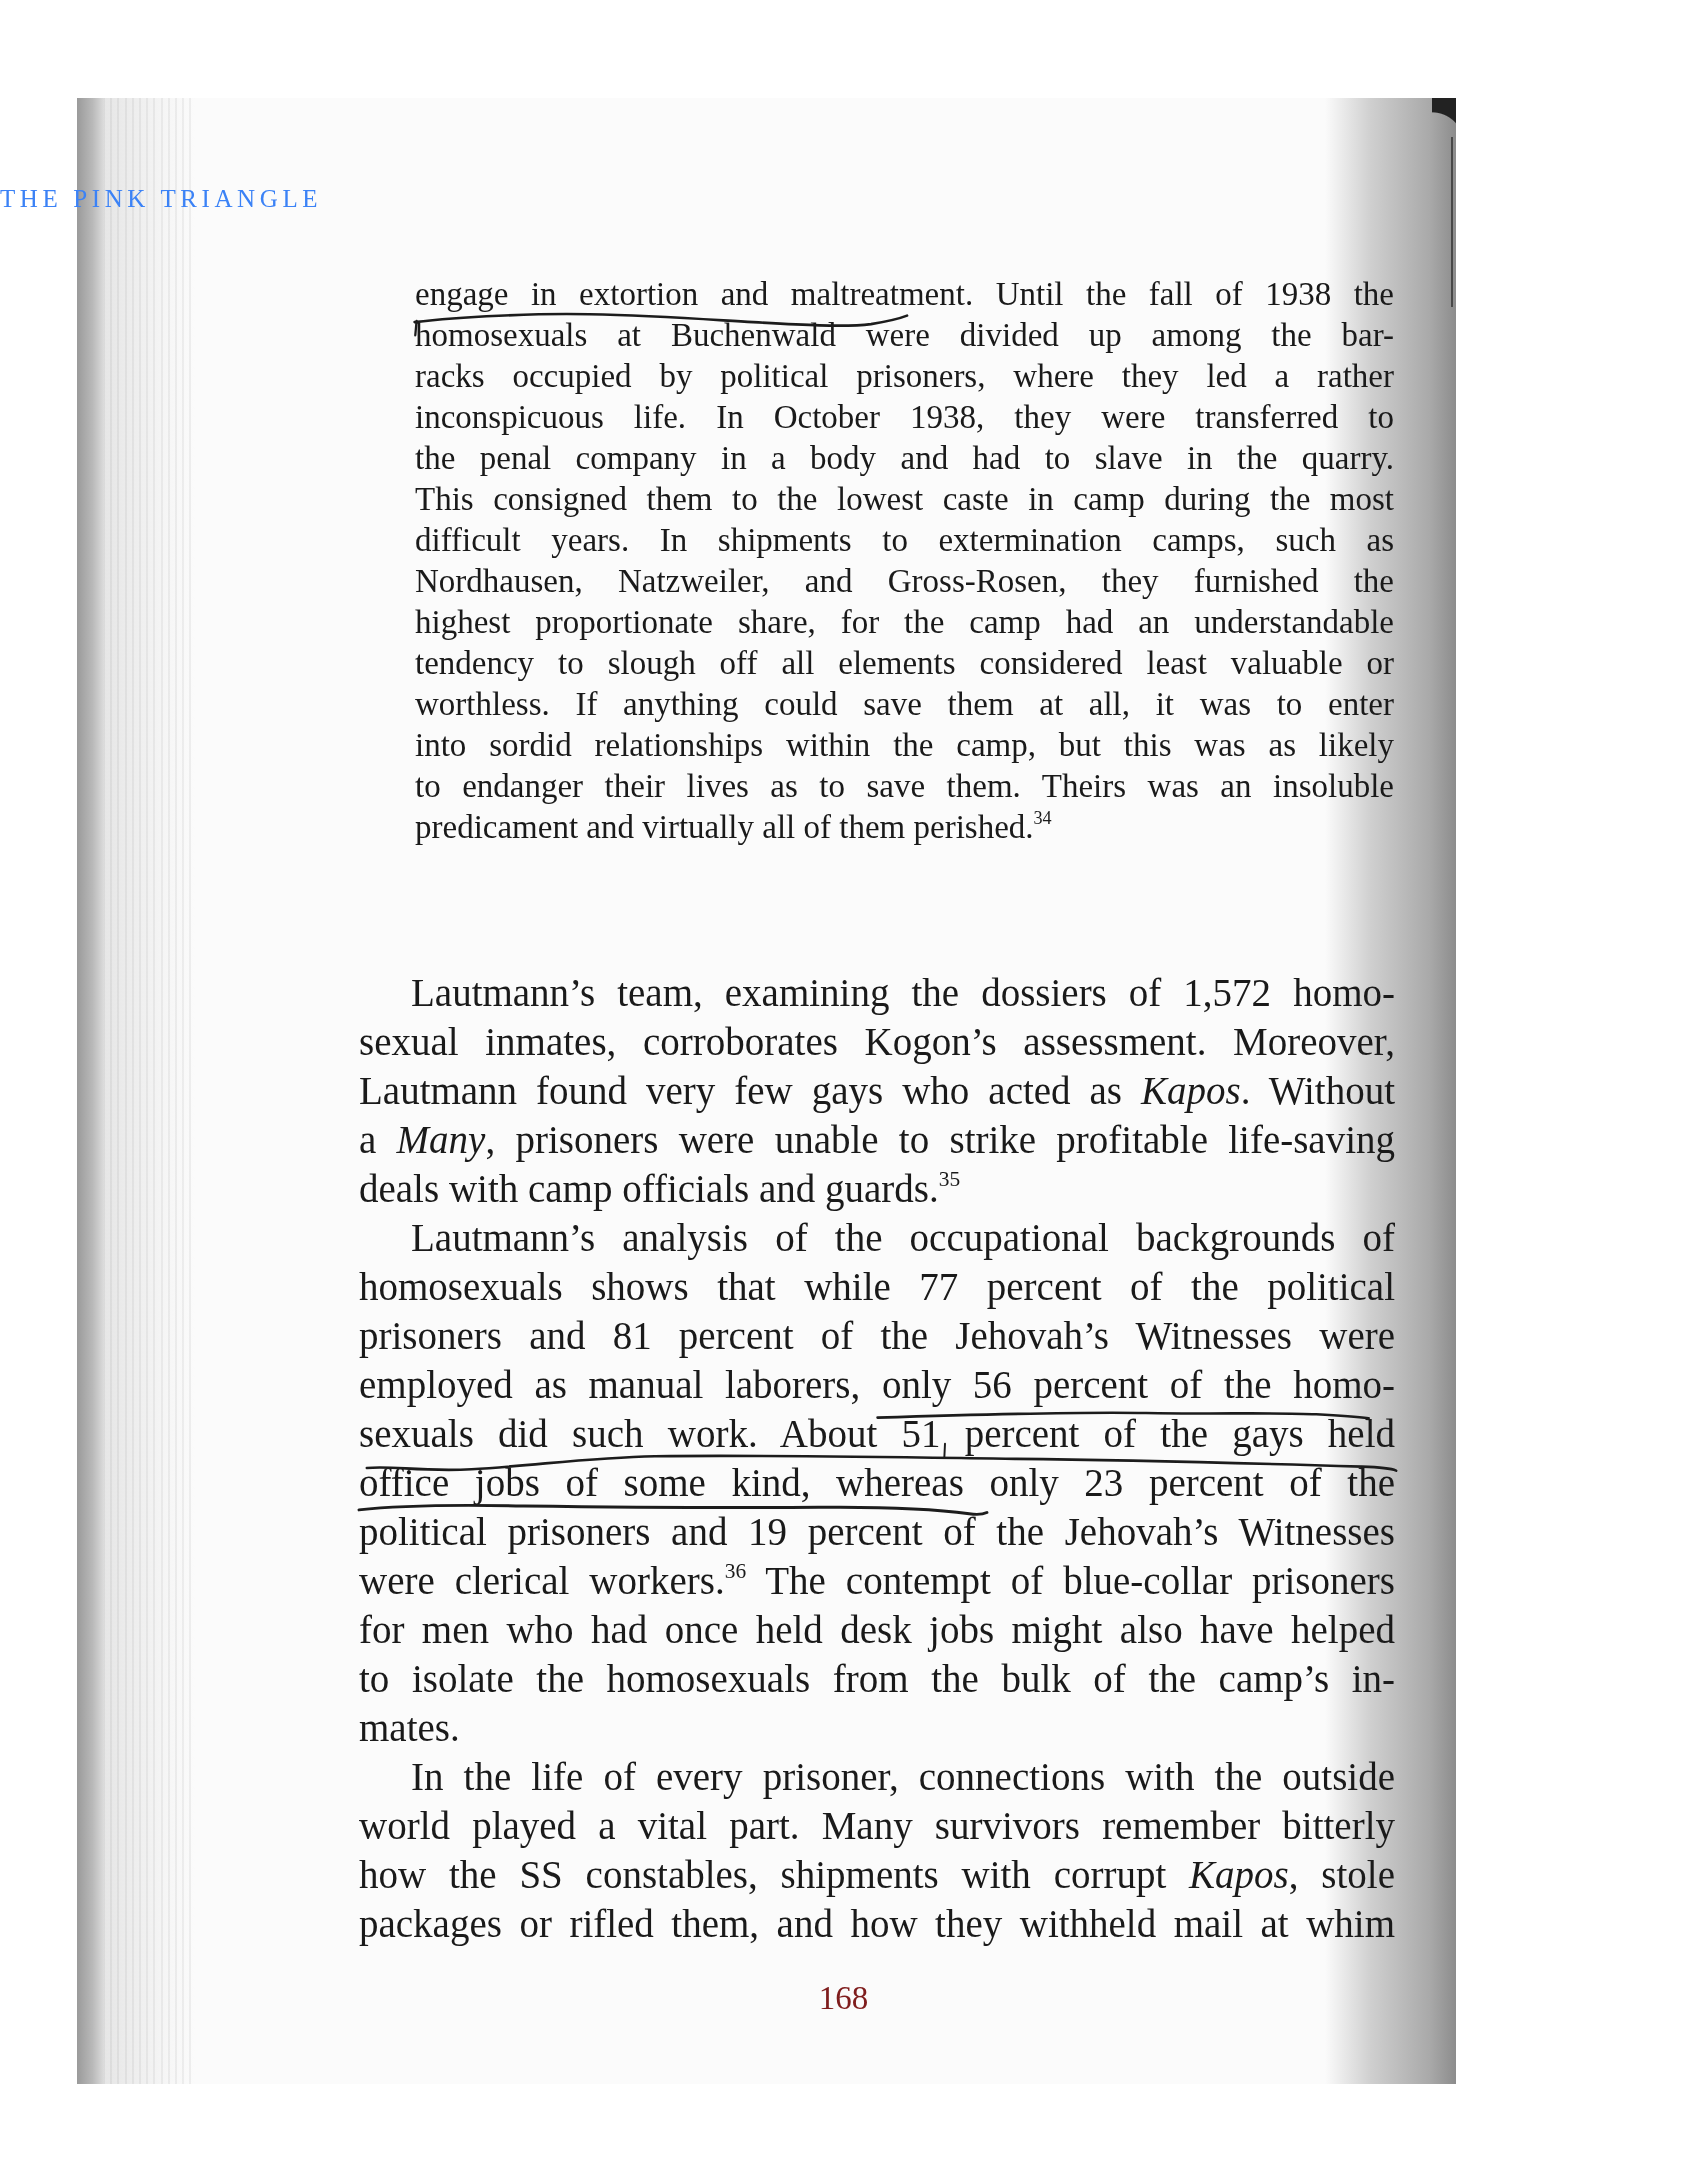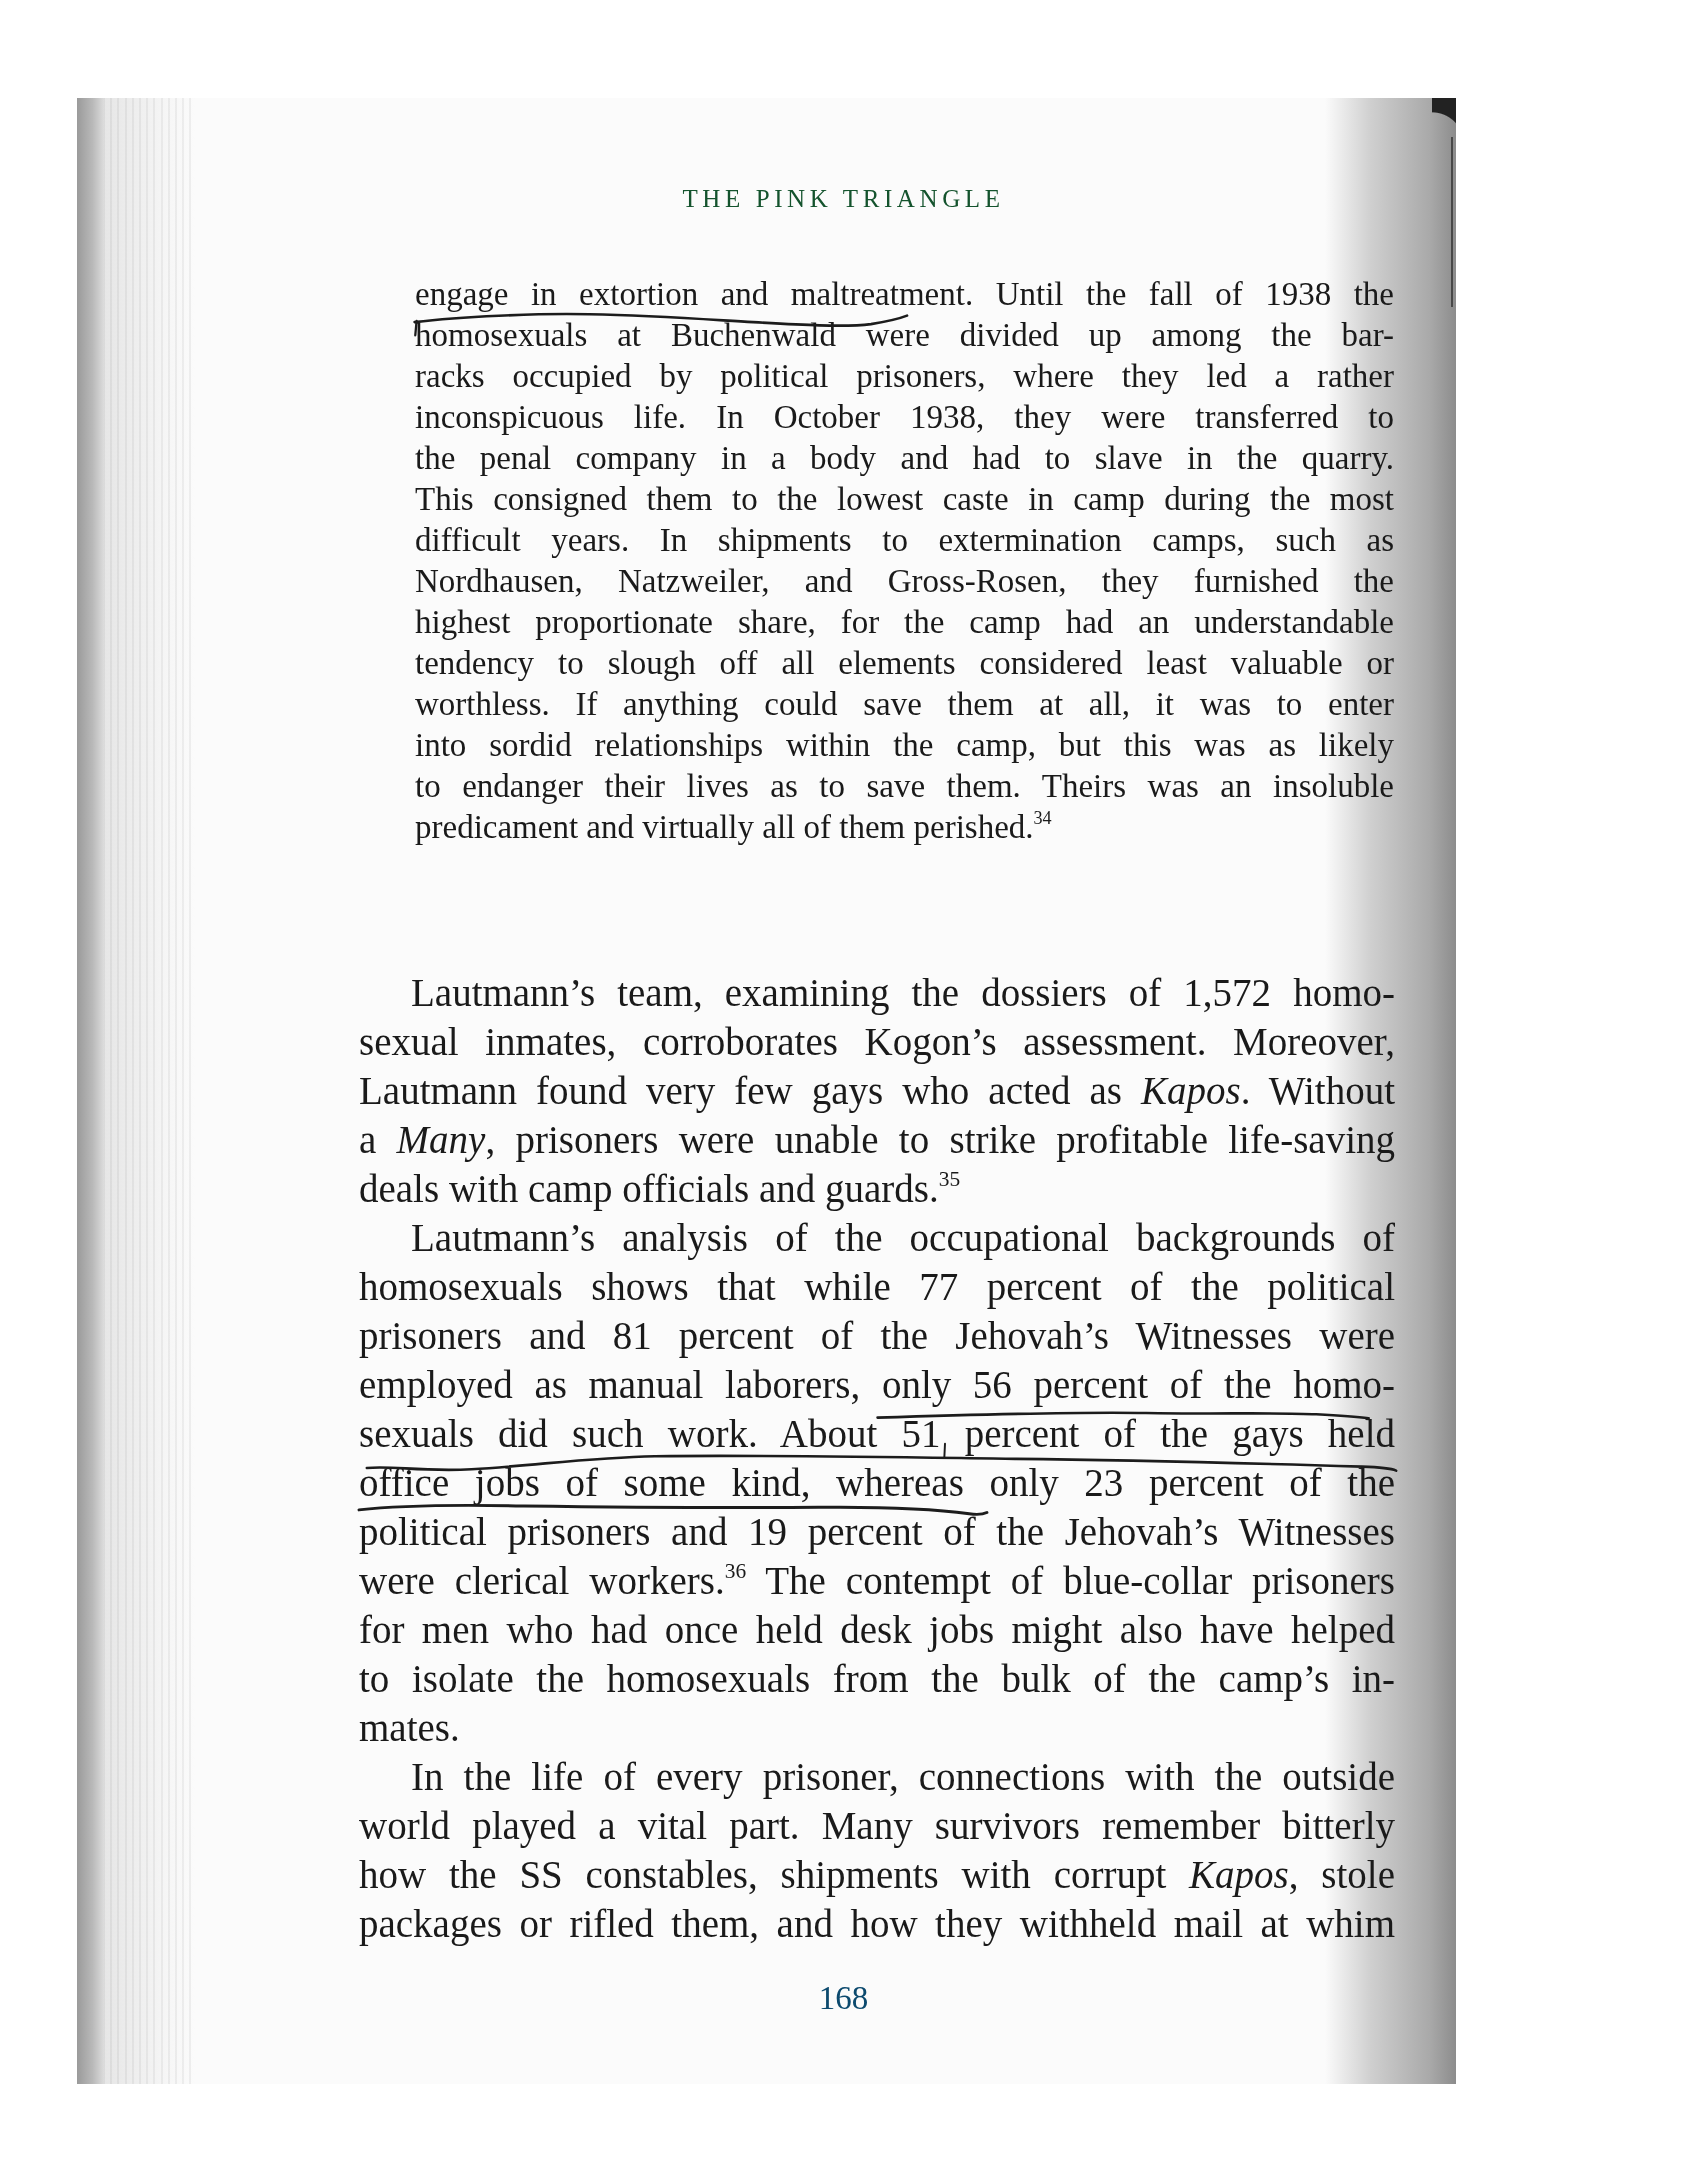--- a/index.html
+++ b/index.html
@@ -11,24 +11,24 @@
           background:linear-gradient(90deg,#9a9a9a 0%,#b9b9b9 60%,#d9d9d9 100%); }
   .gutter-left2 { position:absolute; left:26px; top:0; width:92px; height:100%;
           background:repeating-linear-gradient(90deg, rgba(0,0,0,0.05) 0 2px, rgba(255,255,255,0) 2px 7.2px),
                      linear-gradient(90deg,#e6e6e6,#f6f6f6 70%,#fbfbfb); }
   .shadow-right { position:absolute; right:0; top:0; width:131px; height:100%;
           background:linear-gradient(90deg, rgba(251,251,251,0) 0%, #cfcfcf 35%, #a9a9a9 80%, #8c8c8c 100%); }
   .corner-dark { position:absolute; right:0; top:0; width:23.6px; height:46px;
           background:radial-gradient(circle at 0% 100%, rgba(0,0,0,0) 60%, #222 62%); }
   .edge-line { position:absolute; right:2.6px; top:39px; width:2px; height:170px; background:#2a2a2a; opacity:.7; }
 
-  .running-head { position:absolute; left:0; width:1687px; top:185px; text-align:center;
-          font-size:25px; letter-spacing:4.6px; color:#14532d; }
+  .running-head { position:absolute; left:0; width:1687px; top:185px; 
+          font-size:25px; letter-spacing:4.6px; color:#3b82f6; }
   .page-number { position:absolute; left:0; width:1687px; top:1980px; text-align:center;
-          font-size:33px; color:#0c4a6e; }
+          font-size:33px; color:#7f1d1d; }
 
   .blockquote { position:absolute; left:415px; top:274px; width:979px;
           font-size:33px; line-height:41px; }
   .bq-line { white-space:nowrap; display:block; text-align:justify; text-align-last:justify; height:41px; }
   .body-text { position:absolute; left:359px; top:968px; width:1036px;
           font-size:39px; line-height:49px; }
   .line { white-space:nowrap; display:block; text-align:justify; text-align-last:justify; height:49px; }
   .line.last { text-align-last:left; }
   .line.indent { padding-left:52px; }
   sup { font-size:0.55em; line-height:0; vertical-align:0.75em; }

